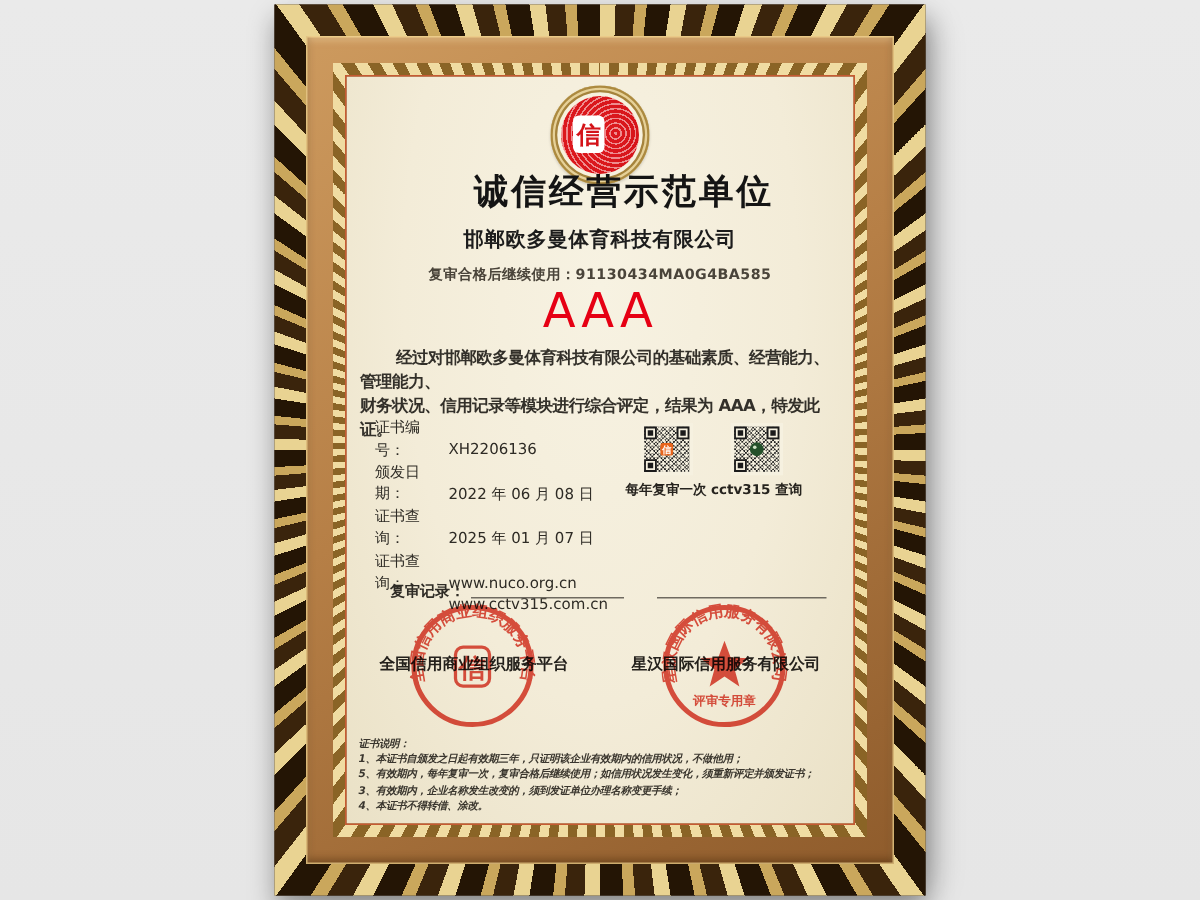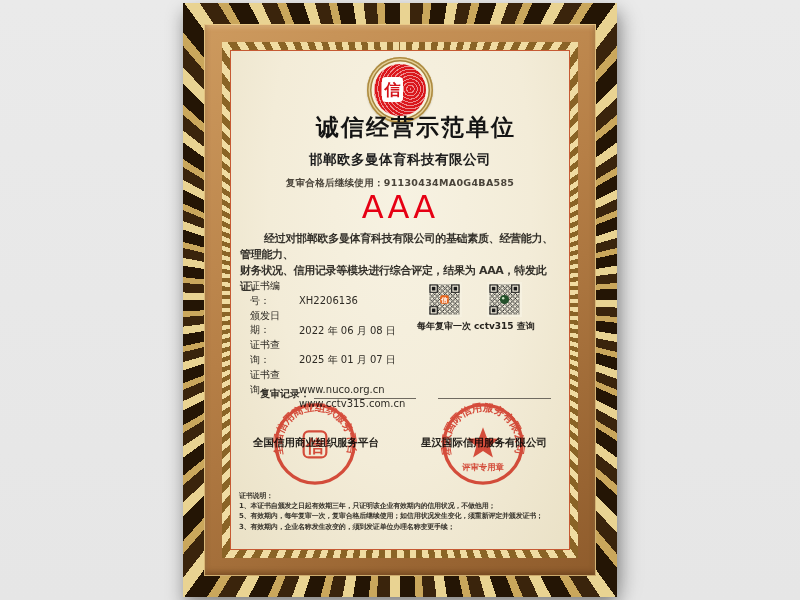--- a/index.html
+++ b/index.html
@@ -67,21 +67,21 @@
   
   .review{top:336px;left:29px;display:flex;align-items:flex-start;font-size:10px;font-weight:bold;color:#2e2b25;}
   .blank{display:inline-block;height:11px;border-bottom:1px solid #6f6a60;}
   .blank.b1{width:102px;margin-left:4px;} .blank.b2{width:113px;margin-left:22px;}
   
   .iss-name{top:385px;font-size:10.5px;font-weight:bold;color:#24211c;white-space:nowrap;}
   .iss-name.n1{left:22px;} .iss-name.n2{left:190px;}
   .seal{width:84px;height:84px;color:#dc3b2c;opacity:.88;mix-blend-mode:multiply;}
   .seal-box{top:351px;} .seal-box.s1{left:42px;} .seal-box.s2{left:210px;}
   
-  .notes{top:440px;left:8px;right:8px;font-size:7px;font-weight:bold;line-height:10.2px;color:#3a362e;letter-spacing:-.2px;}
+  .notes{top:440px;left:8px;right:8px;font-size:7px;font-weight:bold;line-height:10.2px;color:#3a362e;letter-spacing:-.2px;font-style:italic;}
   .hidden-defs{position:absolute;width:0;height:0;overflow:hidden;}
 </style>
 </head>
 <body>
 
 <svg class="hidden-defs" aria-hidden="true">
   <defs>
     <pattern id="qp1" width="2" height="2" patternUnits="userSpaceOnUse">
       <rect width="1" height="1" fill="#1b1b1b"></rect>
         <rect x="1" y="1" width="1" height="1" fill="#1b1b1b"></rect>
@@ -188,19 +188,20 @@
               <polygon points="50,30 54.9,43.2 69,43.8 58,52.6 61.8,66.2 50,58.4 38.2,66.2 42,52.6 31,43.8 45.1,43.2" fill="currentColor"></polygon>
               <text x="50" y="81" font-size="10" fill="currentColor" text-anchor="middle" font-weight="bold">评审专用章</text>
             </svg>
           </div>
 
           <div class="abs notes">
             <div>证书说明：</div>
             <div>1、本证书自颁发之日起有效期三年，只证明该企业有效期内的信用状况，不做他用；</div>
             <div>5、有效期内，每年复审一次，复审合格后继续使用；如信用状况发生变化，须重新评定并颁发证书；</div>
             <div>3、有效期内，企业名称发生改变的，须到发证单位办理名称变更手续；</div>
+            <div>4、本证书不得转借、涂改。</div>
           </div>
 
         </div>
       </div>
     </div>
   </div>
 </div>
 
 </body></html>

